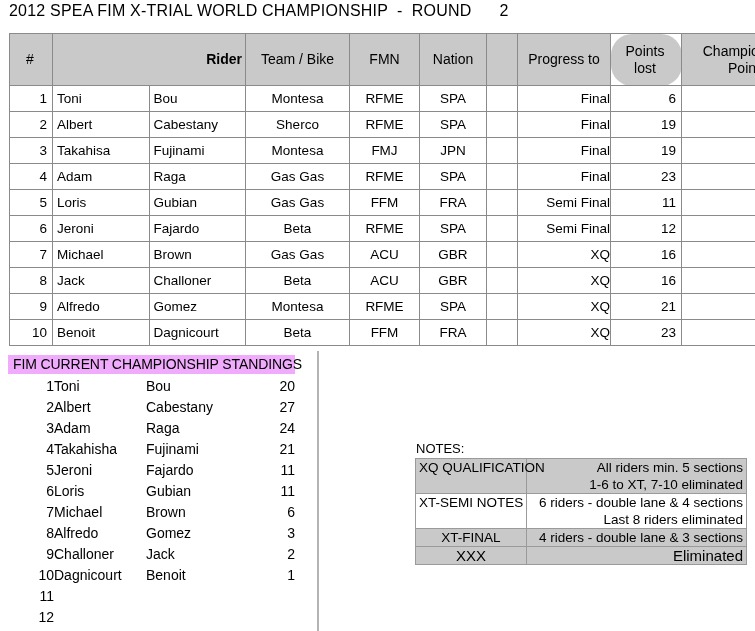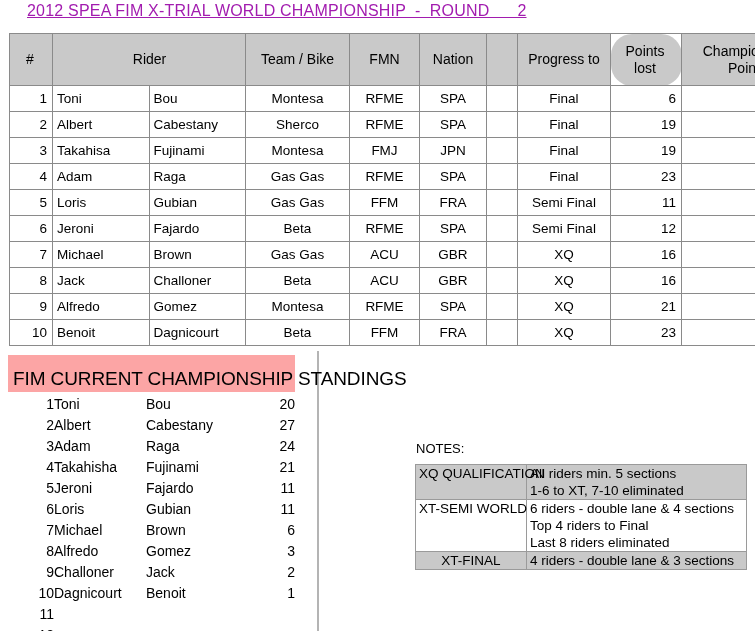--- a/index.html
+++ b/index.html
@@ -15,27 +15,26 @@
 
   #page {
     position: relative;
     width: 755px;
     height: 631px;
   }
 
   
   .page-title {
     position: absolute;
-    left: 27px;
+    left: 9px;
     top: 2px;
     font-size: 16px;
     letter-spacing: 0.2px;
     white-space: pre;
-    color: #a21caf;
-    text-decoration: underline;
+    color: #000000;
   }
 
   
   .results-wrap {
     position: absolute;
     left: 9px;
     top: 33px;
     width: 738px;
   }
   table.results {
@@ -59,37 +58,37 @@
     line-height: 1.15;
     padding: 0 3px;
   }
   .c-num    { width: 34px;  text-align: right;  padding-right: 5px !important; font-weight: bold; font-size: 14px; }
   .c-first  { width: 91px;  text-align: left;   padding-left: 4px !important; font-weight: bold; }
   .c-last   { width: 94px;  text-align: left;   padding-left: 4px !important; font-weight: bold; }
   .c-team   { width: 97px;  text-align: center; }
   .c-fmn    { width: 63px;  text-align: center; }
   .c-nation { width: 60px;  text-align: center; }
   .c-blank  { width: 24px;  }
-  .c-prog   { width: 86px;  text-align: center; }
+  .c-prog   { width: 86px;  text-align: right; }
   .c-lost   { width: 62px;  text-align: right;  padding-right: 5px !important; border-radius: 21px; }
   .c-champ  { width: 125px; text-align: right;  padding-right: 5px !important; }
 
   table.results tbody td { font-size: 13.5px; }
 
   
   .standings {
     position: absolute;
     left: 8px;
     top: 355px;
     width: 287px;
   }
   .standings-header {
-    background: #fca5a5;
-    font-size: 19px;
-    padding: 13px 3px 2px 5px;
+    background: #f0abfc;
+    font-size: 14px;
+    padding: 1px 3px 2px 5px;
     white-space: nowrap;
     letter-spacing: -0.1px;
   }
   table.standings-table {
     border-collapse: collapse;
     table-layout: fixed;
     width: 287px;
     font-size: 14px;
     margin-top: 1px;
   }
@@ -115,56 +114,56 @@
 
   
   .notes {
     position: absolute;
     left: 415px;
     top: 441px;
   }
   .notes-label {
     font-size: 13px;
     padding-left: 1px;
-    margin-bottom: 8px;
+    margin-bottom: 2px;
   }
   table.notes-table {
     border-collapse: collapse;
     table-layout: fixed;
     width: 332px;
     font-size: 13.5px;
   }
   table.notes-table td {
     border: 1px solid #9a9a9a;
     padding: 0 3px 0 3px;
     height: 17px;
     vertical-align: middle;
     white-space: nowrap;
   }
   td.n-label { width: 104px; text-align: center; border-right: 0; }
-  td.n-body  { border-left: 0; }
+  td.n-body  { text-align: right; border-left: 0; }
   tr.shade td { background: #c9c9c9; }
   tr.nb-top td    { border-bottom: 0; }
   tr.nb-mid td    { border-top: 0; border-bottom: 0; }
   tr.nb-bottom td { border-top: 0; }
   .xxx-row td { font-size: 15px; }
 </style>
 </head>
 <body>
 
 <div id="page">
 
   <div class="page-title">2012 SPEA FIM X-TRIAL WORLD CHAMPIONSHIP  -  ROUND      2</div>
 
   <div class="results-wrap">
     <table class="results">
       <thead>
         <tr>
           <th class="c-num">#</th>
-          <th class="c-first" colspan="2" style="width:185px;text-align:center;font-weight:normal;margin-top:23px;">Rider</th>
+          <th class="c-first" colspan="2" style="width:185px;text-align:right;font-weight:bold;margin-top:23px;">Rider</th>
           <th class="c-team">Team / Bike</th>
           <th class="c-fmn">FMN</th>
           <th class="c-nation">Nation</th>
           <th class="c-blank"></th>
           <th class="c-prog">Progress to</th>
           <th class="c-lost" style="text-align:center;">Points lost</th>
           <th class="c-champ" style="text-align:center;">Championship Points</th>
         </tr>
       </thead>
       <tbody id="results-body">
@@ -386,32 +385,32 @@
       <tbody>
         <tr class="shade nb-top">
           <td class="n-label">XQ  QUALIFICATION</td>
           <td class="n-body">All riders     min. 5 sections</td>
         </tr>
         <tr class="shade nb-bottom">
           <td class="n-label"></td>
           <td class="n-body">1-6 to XT, 7-10 eliminated</td>
         </tr>
         <tr class="nb-top">
-          <td class="n-label">XT-SEMI WORLD</td>
+          <td class="n-label">XT-SEMI NOTES</td>
           <td class="n-body">6 riders - double lane &amp; 4 sections</td>
-        </tr>
-        <tr class="nb-mid">
-          <td class="n-label"></td>
-          <td class="n-body">Top 4 riders to Final</td>
         </tr>
         <tr class="nb-bottom">
           <td class="n-label"></td>
           <td class="n-body">Last 8 riders eliminated</td>
         </tr>
         <tr class="shade">
           <td class="n-label">XT-FINAL</td>
           <td class="n-body">4 riders - double lane &amp; 3 sections</td>
         </tr>
+        <tr class="shade xxx-row">
+          <td class="n-label">XXX</td>
+          <td class="n-body">Eliminated</td>
+        </tr>
       </tbody>
     </table>
   </div>
 
 </div>
 
 </body></html>

